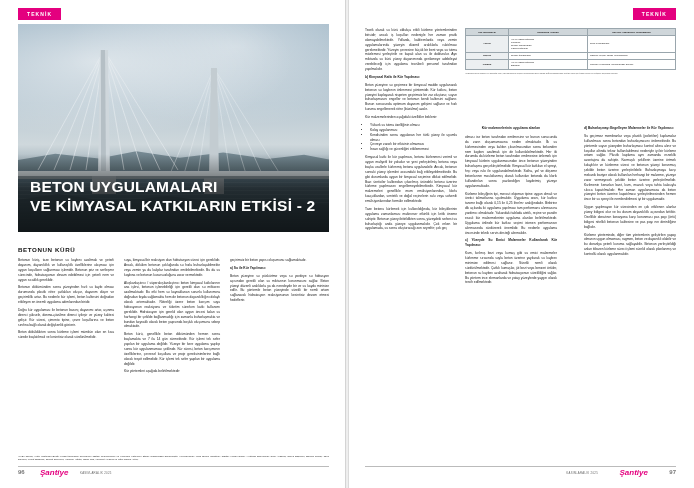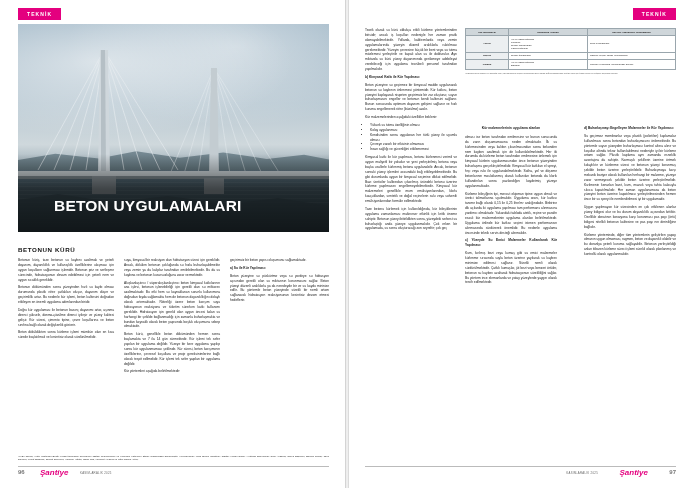--- a/index.html
+++ b/index.html
@@ -43,21 +43,21 @@
     background:repeating-linear-gradient(180deg,rgba(255,255,255,.06) 0 1px,rgba(0,0,0,0) 1px 4px);}
   .hill{position:absolute;bottom:29%;left:0;width:100%;height:14%;
     background:linear-gradient(180deg,#7e919b,#63777f);
     clip-path:polygon(0 60%,12% 38%,26% 55%,38% 30%,52% 52%,66% 34%,80% 56%,92% 42%,100% 58%,100% 100%,0 100%);}
   .caption-band{
     position:absolute;left:0;bottom:0;width:100%;height:78px;
     background:linear-gradient(180deg,rgba(0,0,0,0) 0%,rgba(0,0,0,.55) 45%,rgba(0,0,0,.72) 100%);}
   .hero-title{
     position:absolute;left:12px;bottom:16px;right:12px;
     color:#fff;font-weight:bold;font-size:15.5px;line-height:1.22;
-    letter-spacing:.2px;text-transform:uppercase;margin-left:24px;
+    letter-spacing:.2px;text-transform:uppercase;
   }
 
   
   .sec-title{
     font-weight:bold;font-size:6.2px;letter-spacing:.6px;
     color:#111;margin:0 0 3px 0;text-transform:uppercase;
   }
   .col{
     position:absolute;
     font-size:3.25px;line-height:1.5;
@@ -137,20 +137,21 @@
 
         <rect x="74" y="152" width="24" height="18" fill="#8d979d"></rect>
         <rect x="186" y="154" width="20" height="16" fill="#8d979d"></rect>
 
         <path d="M0,176 L40,170 L95,178 L150,172 L210,180 L260,174 L311,182 L311,208 L0,208 Z" fill="#3f545d" opacity=".85"></path>
       </svg>
 
       <div class="caption-band"></div>
       <div class="hero-title">
         <div>BETON UYGULAMALARI</div>
+        <div>VE KİMYASAL KATKILARIN ETKİSİ - 2</div>
       </div>
     </div>
 
     <div style="position:absolute;left:18px;top:246px;width:311px">
       <div class="sec-title">BETONUN KÜRÜ</div>
     </div>
 
     <div class="col" style="left:18px;top:258px;width:96px">
       <p>Betonun küriç, taze betonun su kaybını azaltmak ve yeterli dayanım, dayanıklılık ve kullanışlılık özelliklerine ulaşması için uygun koşulların sağlanması işlemidir. Betonun priz ve sertleşme sürecinde, hidratasyonun devam edebilmesi için yeterli nem ve uygun sıcaklık gereklidir.</p>
       <p>Betonun dökümünden sonra yüzeyinden hızlı su kaybı olması durumunda plastik rötre çatlakları oluşur, dayanım düşer ve geçirimlilik artar. Bu nedenle kür işlemi, beton kalitesini doğrudan etkileyen en önemli uygulama adımlarından biridir.</p>

